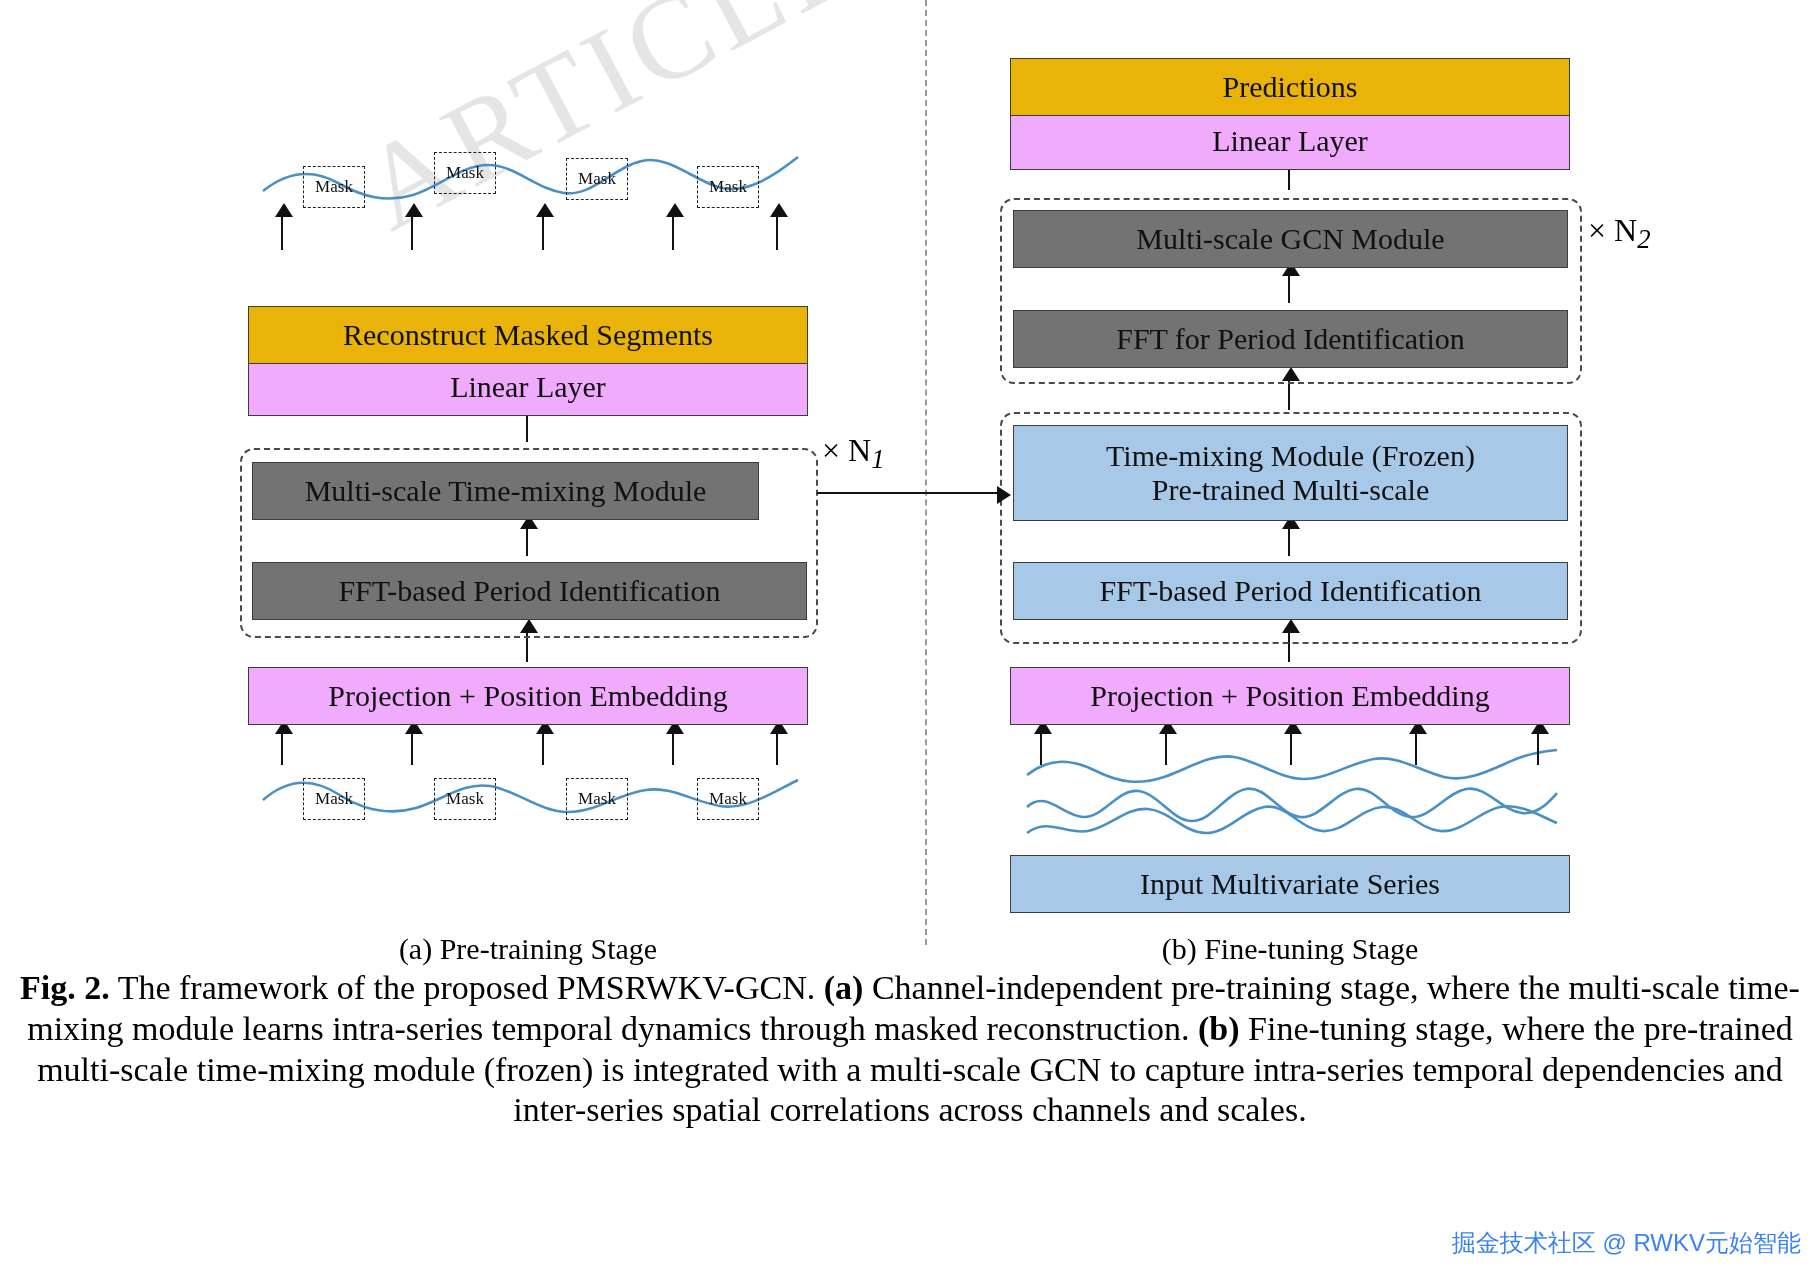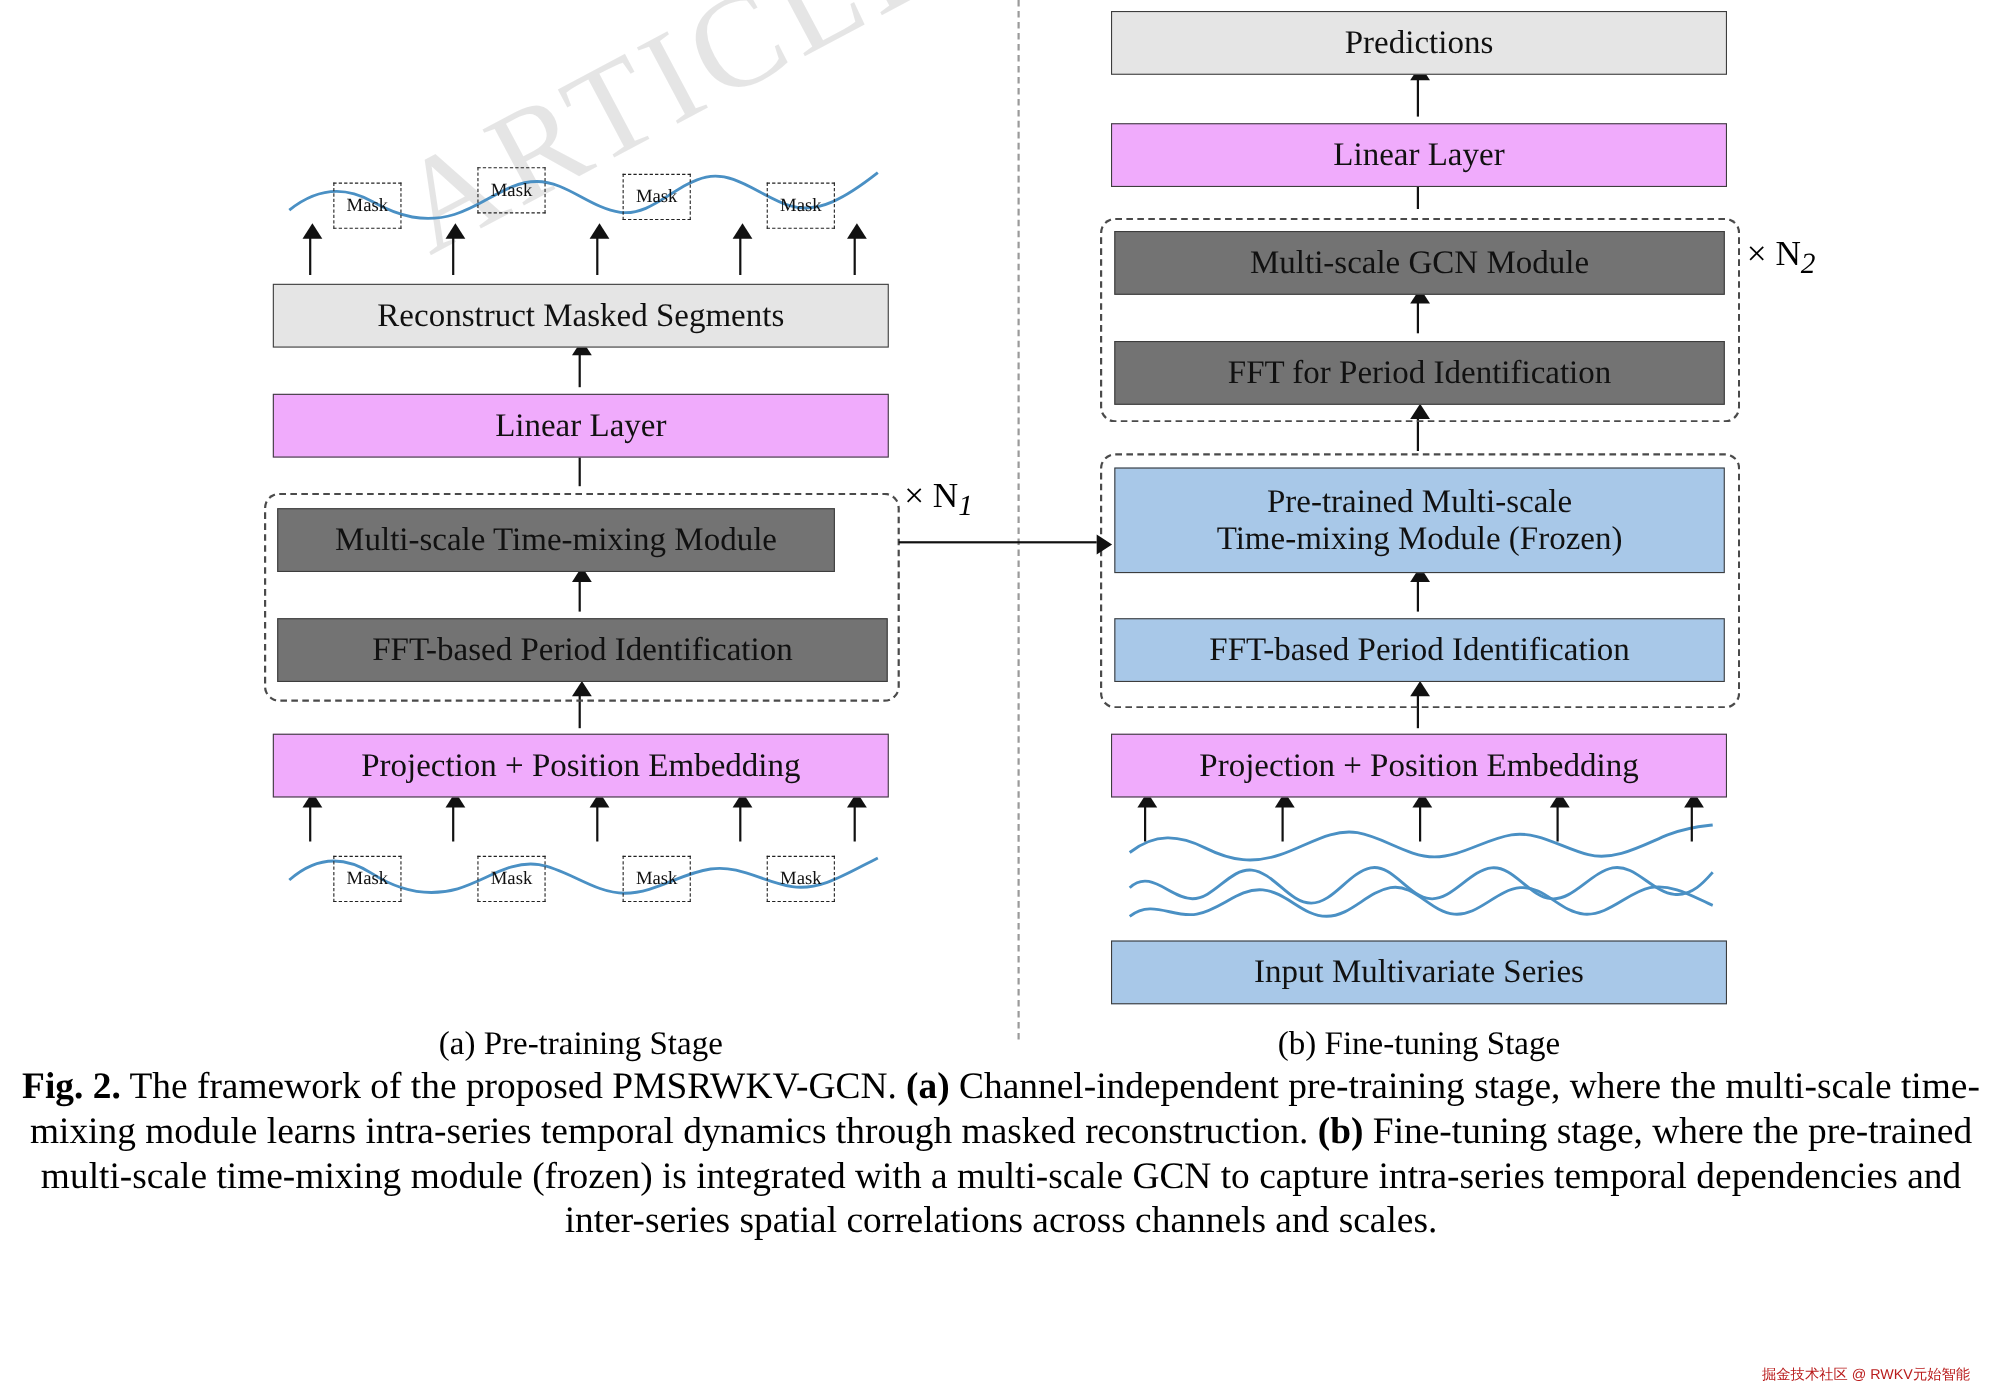--- a/index.html
+++ b/index.html
@@ -58,21 +58,21 @@
     justify-content: center;
     text-align: center;
     font-family: "Liberation Serif", serif;
     font-size: 30px;
     line-height: 1.15;
     color: #111;
   }
   .box.blue   { background: #a8c8e8; }
   .box.yellow { background: #f0abfc; }
   .box.orange { background: #737373; }
-  .box.green  { background: #e5e5e5; }
+  .box.green  { background: #eab308; margin-top: 48px; }
 
   .dashgroup {
     position: absolute;
     box-sizing: border-box;
     border: 2px dashed #4a4a4a;
     border-radius: 14px;
   }
 
   .arrow {
     position: absolute;
@@ -147,25 +147,25 @@
     font-family: "Liberation Serif", serif;
     font-size: 34px;
     line-height: 1.2;
     text-align: center;
     color: #000;
   }
   #caption b { font-weight: bold; }
 
   #sitewatermark {
     position: absolute;
-    right: 28px;
+    right: 18px;
     bottom: 8px;
     font-family: "Liberation Sans", sans-serif;
-    font-size: 13px;
-    color: #b91c1c;
+    font-size: 24px;
+    color: #3b82f6;
     white-space: nowrap;
   }
 
   svg.wave { position: absolute; overflow: visible; }
 </style>
 </head>
 <body>
 
 <div id="watermark">ARTICLE IN</div>
 
@@ -257,22 +257,22 @@
 
   <div class="arrow" style="left:1288px; top:632px; height:30px;"></div>
 
   <div class="dashgroup" style="left:1000px; top:412px; width:582px; height:232px;"></div>
 
   <div class="box blue" style="left:1013px; top:562px; width:555px; height:58px;">FFT-based Period Identification</div>
 
   <div class="arrow" style="left:1288px; top:528px; height:28px;"></div>
 
   <div class="box blue" style="left:1013px; top:425px; width:555px; height:96px; flex-direction:column;">
+    <span>Time-mixing Module (Frozen)</span>
     <span>Pre-trained Multi-scale</span>
-    <span>Time-mixing Module (Frozen)</span>
   </div>
 
   <div class="vline" style="left:817px; top:492px; height:-0px;"></div>
   <div class="harrow" style="left:817px; top:492px; width:180px;"></div>
   <div class="vline" style="left:817px; top:492px; height:0px;"></div>
 
   <div class="arrow" style="left:1288px; top:380px; height:30px;"></div>
 
   <div class="dashgroup" style="left:1000px; top:198px; width:582px; height:186px;"></div>
 

